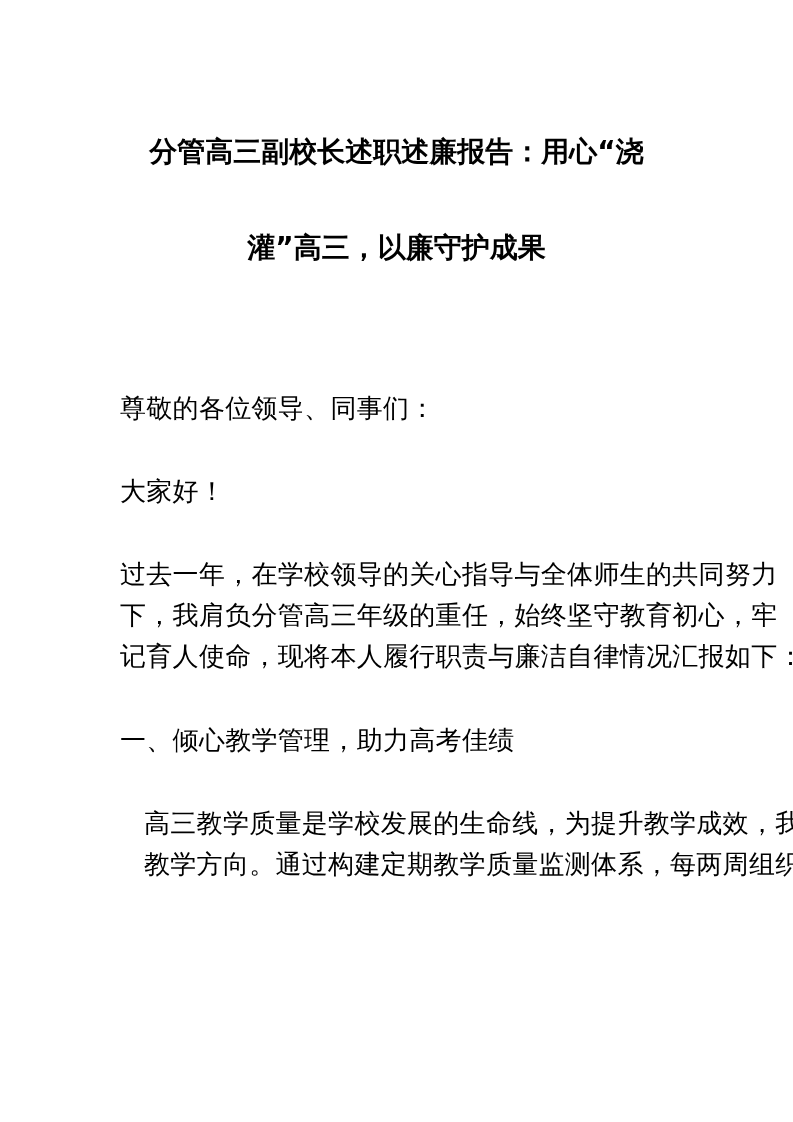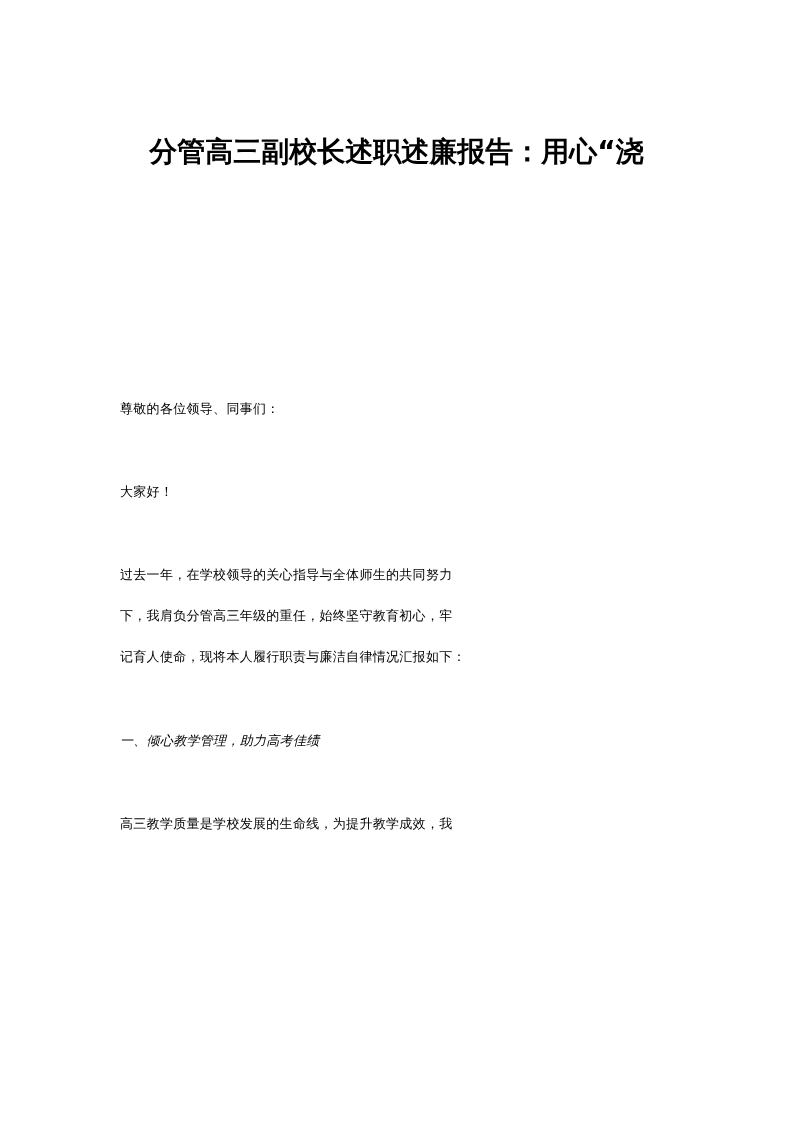--- a/index.html
+++ b/index.html
@@ -34,40 +34,41 @@
       letter-spacing: 0px;
       white-space: nowrap;
     }
     .title-1 { top: 132px; }
     .title-2 { top: 228px; }
 
     .para {
       position: absolute;
       left: 120px;
       width: 560px;
-      font-size: 13px;
+      font-size: 26px;
       line-height: 41px;
       letter-spacing: 0.3px;
     }
     .para .line {
       display: block;
       white-space: nowrap;
     }
     .p-greeting { top: 388px; }
     .p-hello    { top: 471px; }
     .p-intro    { top: 554px; }
-    .p-section1 { top: 720px; font-style: italic; }
-    .p-body1    { top: 803px; }
+    .p-section1 { top: 720px; }
+    .p-body1    { top: 803px; margin-left: 24px; }
   </style>
 </head>
 <body>
 
 <div class="page">
 
   <div class="title-line title-1">分管高三副校长述职述廉报告：用心“浇</div>
+  <div class="title-line title-2">灌”高三，以廉守护成果</div>
 
   <div class="para p-greeting">
     <span class="line">尊敬的各位领导、同事们：</span>
   </div>
 
   <div class="para p-hello">
     <span class="line">大家好！</span>
   </div>
 
   <div class="para p-intro">
@@ -75,15 +76,16 @@
     <span class="line">下，我肩负分管高三年级的重任，始终坚守教育初心，牢</span>
     <span class="line">记育人使命，现将本人履行职责与廉洁自律情况汇报如下：</span>
   </div>
 
   <div class="para p-section1">
     <span class="line">一、倾心教学管理，助力高考佳绩</span>
   </div>
 
   <div class="para p-body1">
     <span class="line">高三教学质量是学校发展的生命线，为提升教学成效，我</span>
+    <span class="line">教学方向。通过构建定期教学质量监测体系，每两周组织</span>
   </div>
 
 </div>
 
 </body></html>

